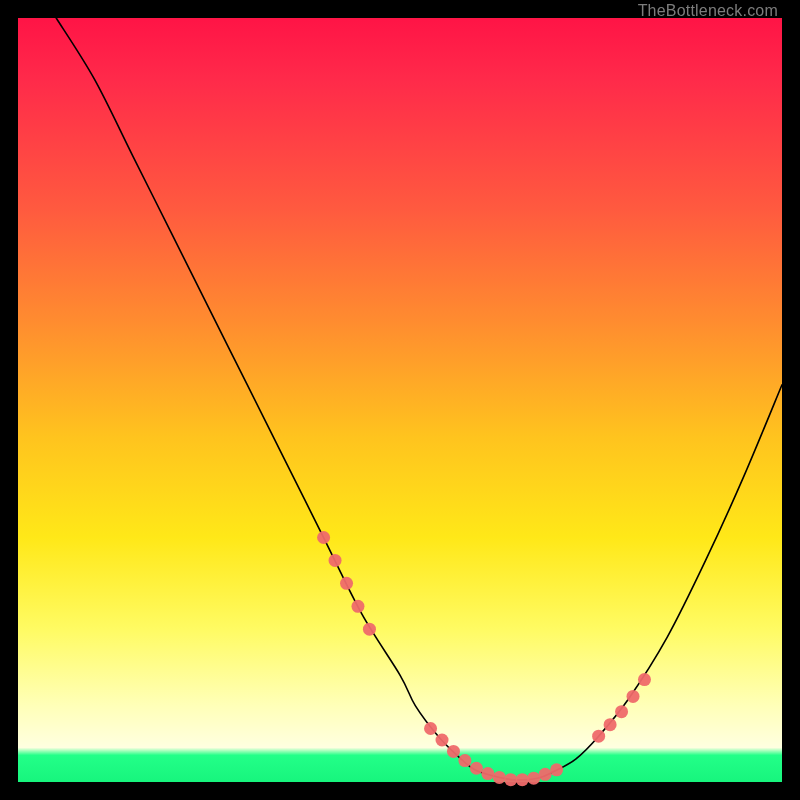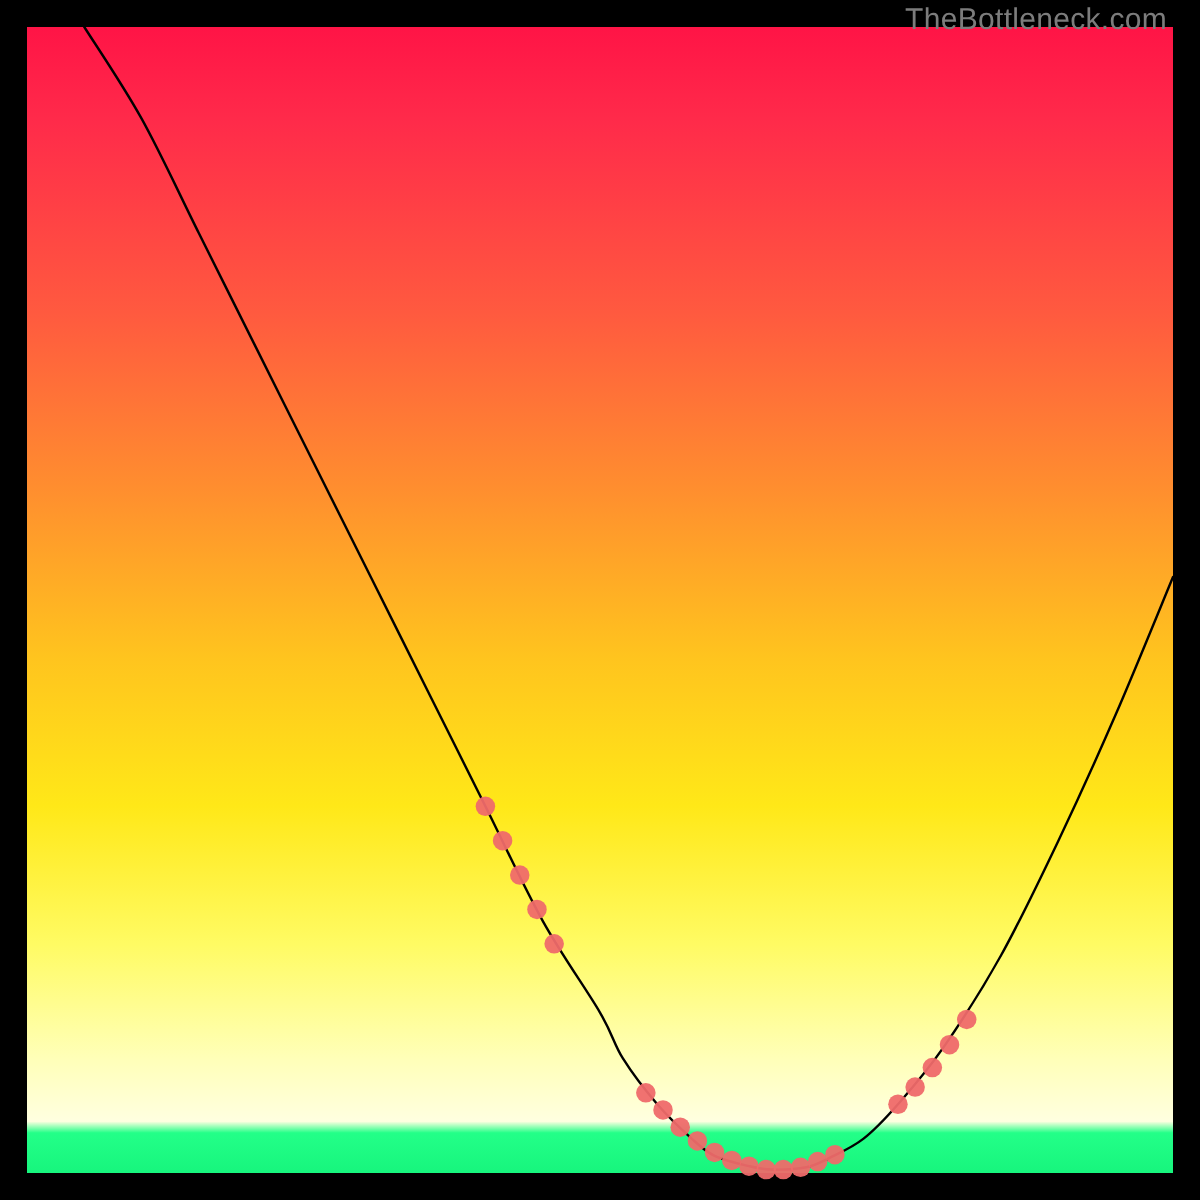--- a/index.html
+++ b/index.html
@@ -37,21 +37,21 @@
       #ffffe0 95.5%,
       #23ff88 96.5%,
       #17f57d 100%
     );
   }
   .watermark {
     position: absolute;
     top: 2px;
     right: 22px;
     color: #7c7c7c;
-    font-size: 20px;
+    font-size: 16px;
     font-weight: 500;
     letter-spacing: 0.2px;
     user-select: none;
   }
   svg.curve {
     position: absolute;
     left: 0;
     top: 0;
     width: 764px;
     height: 764px;

